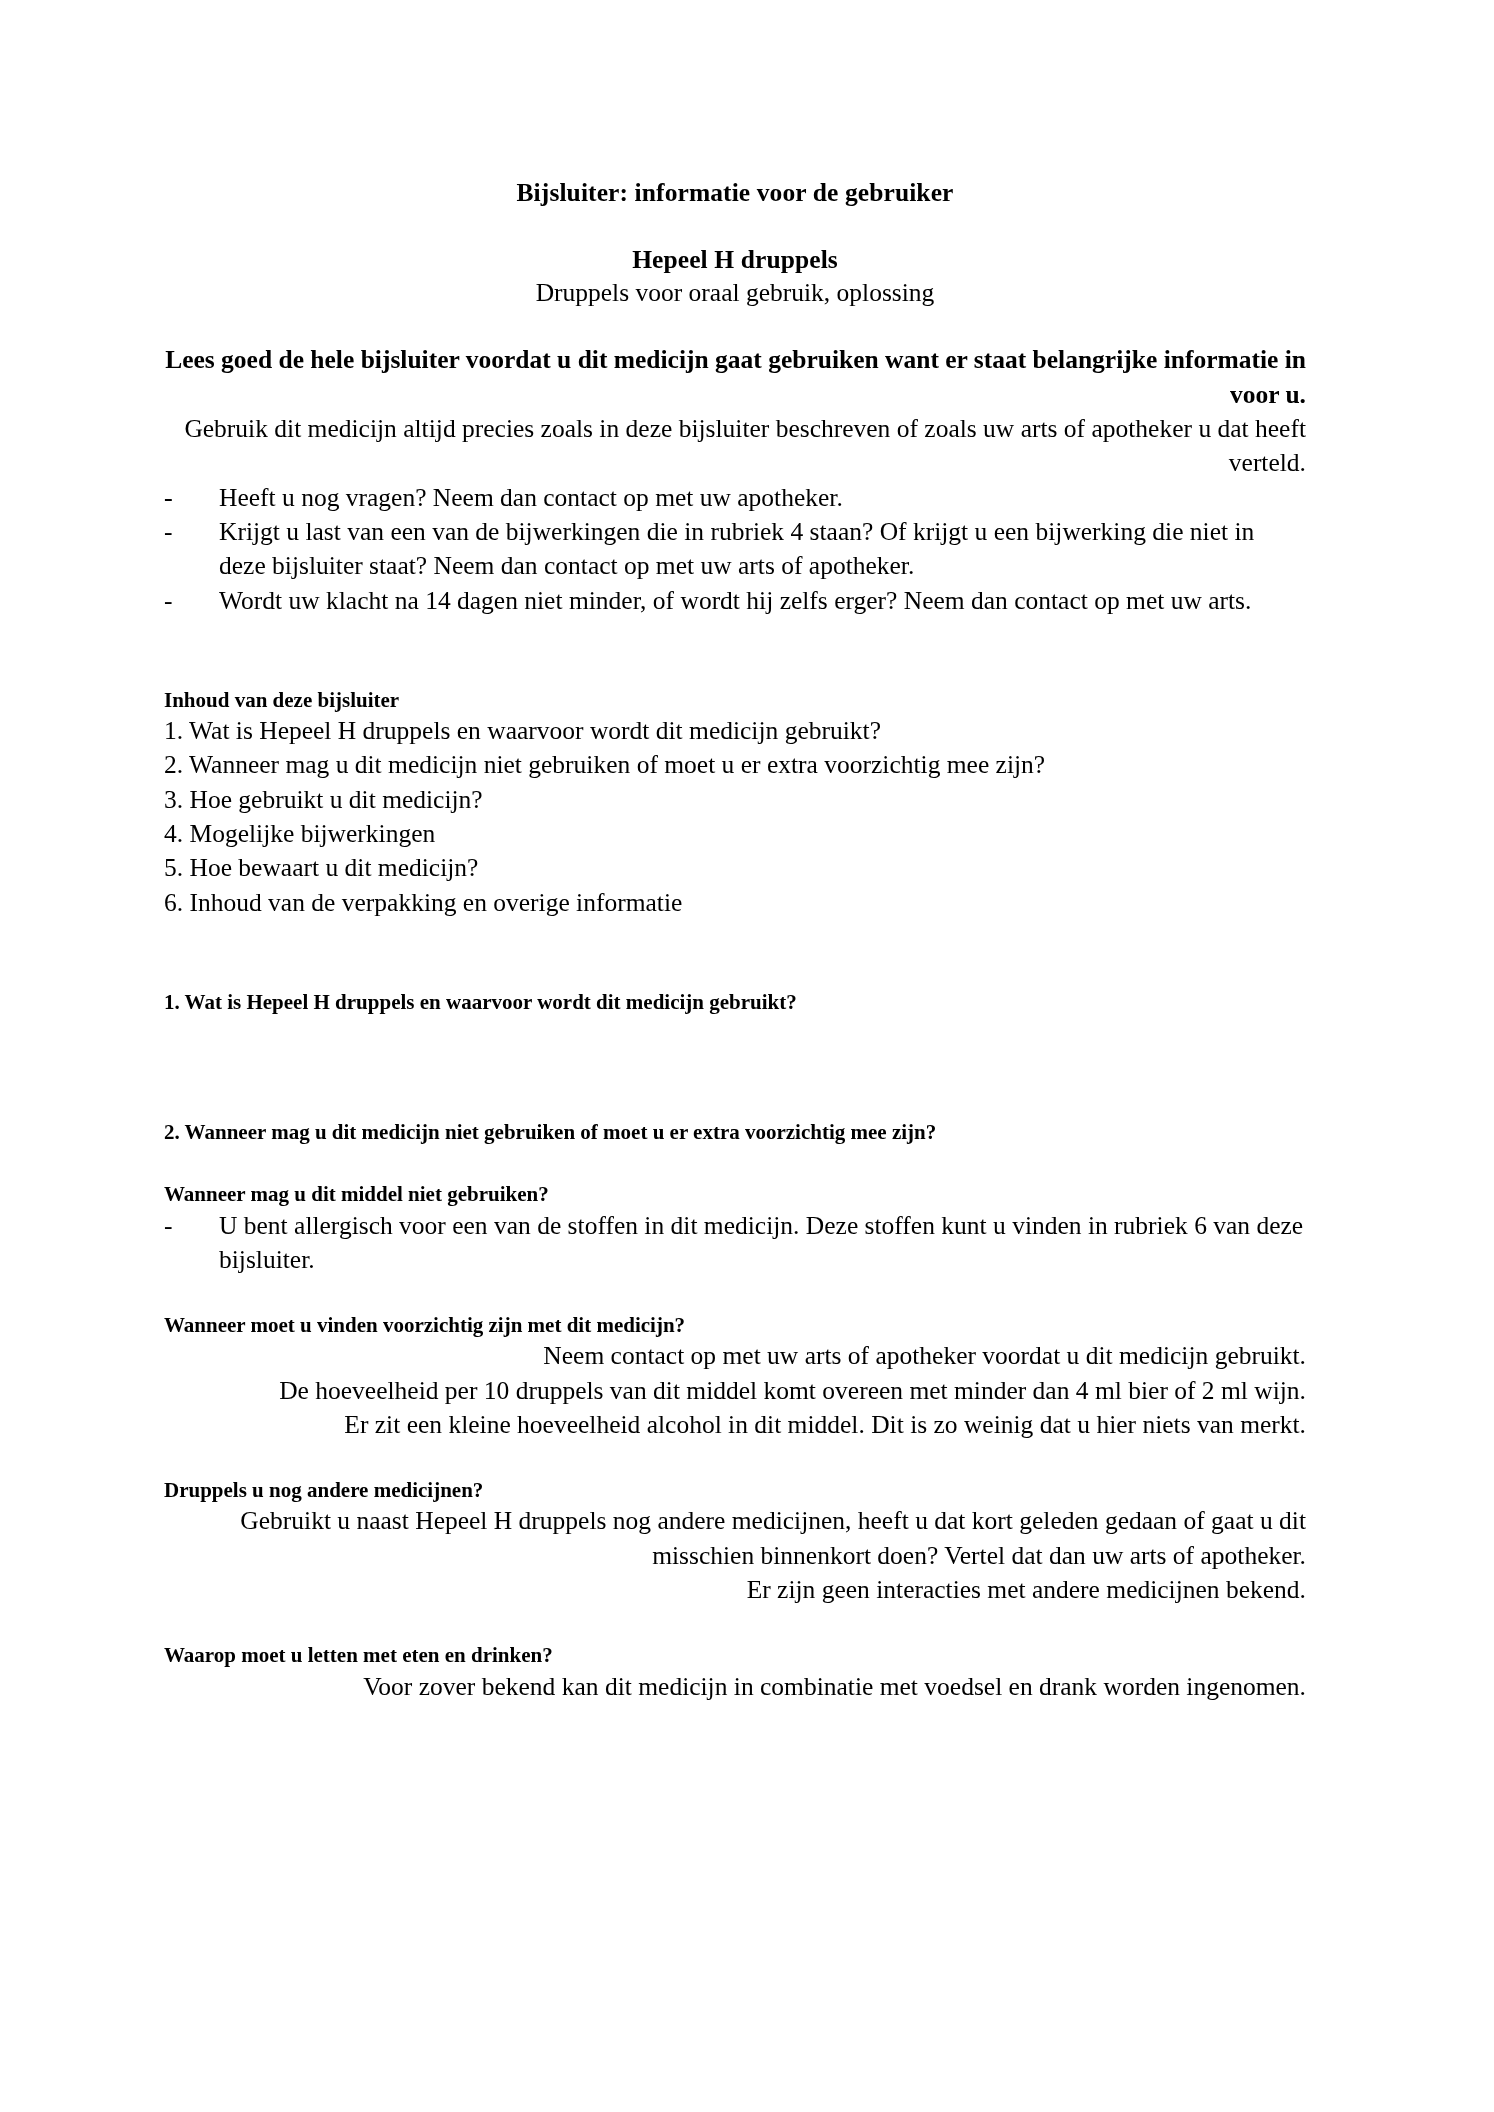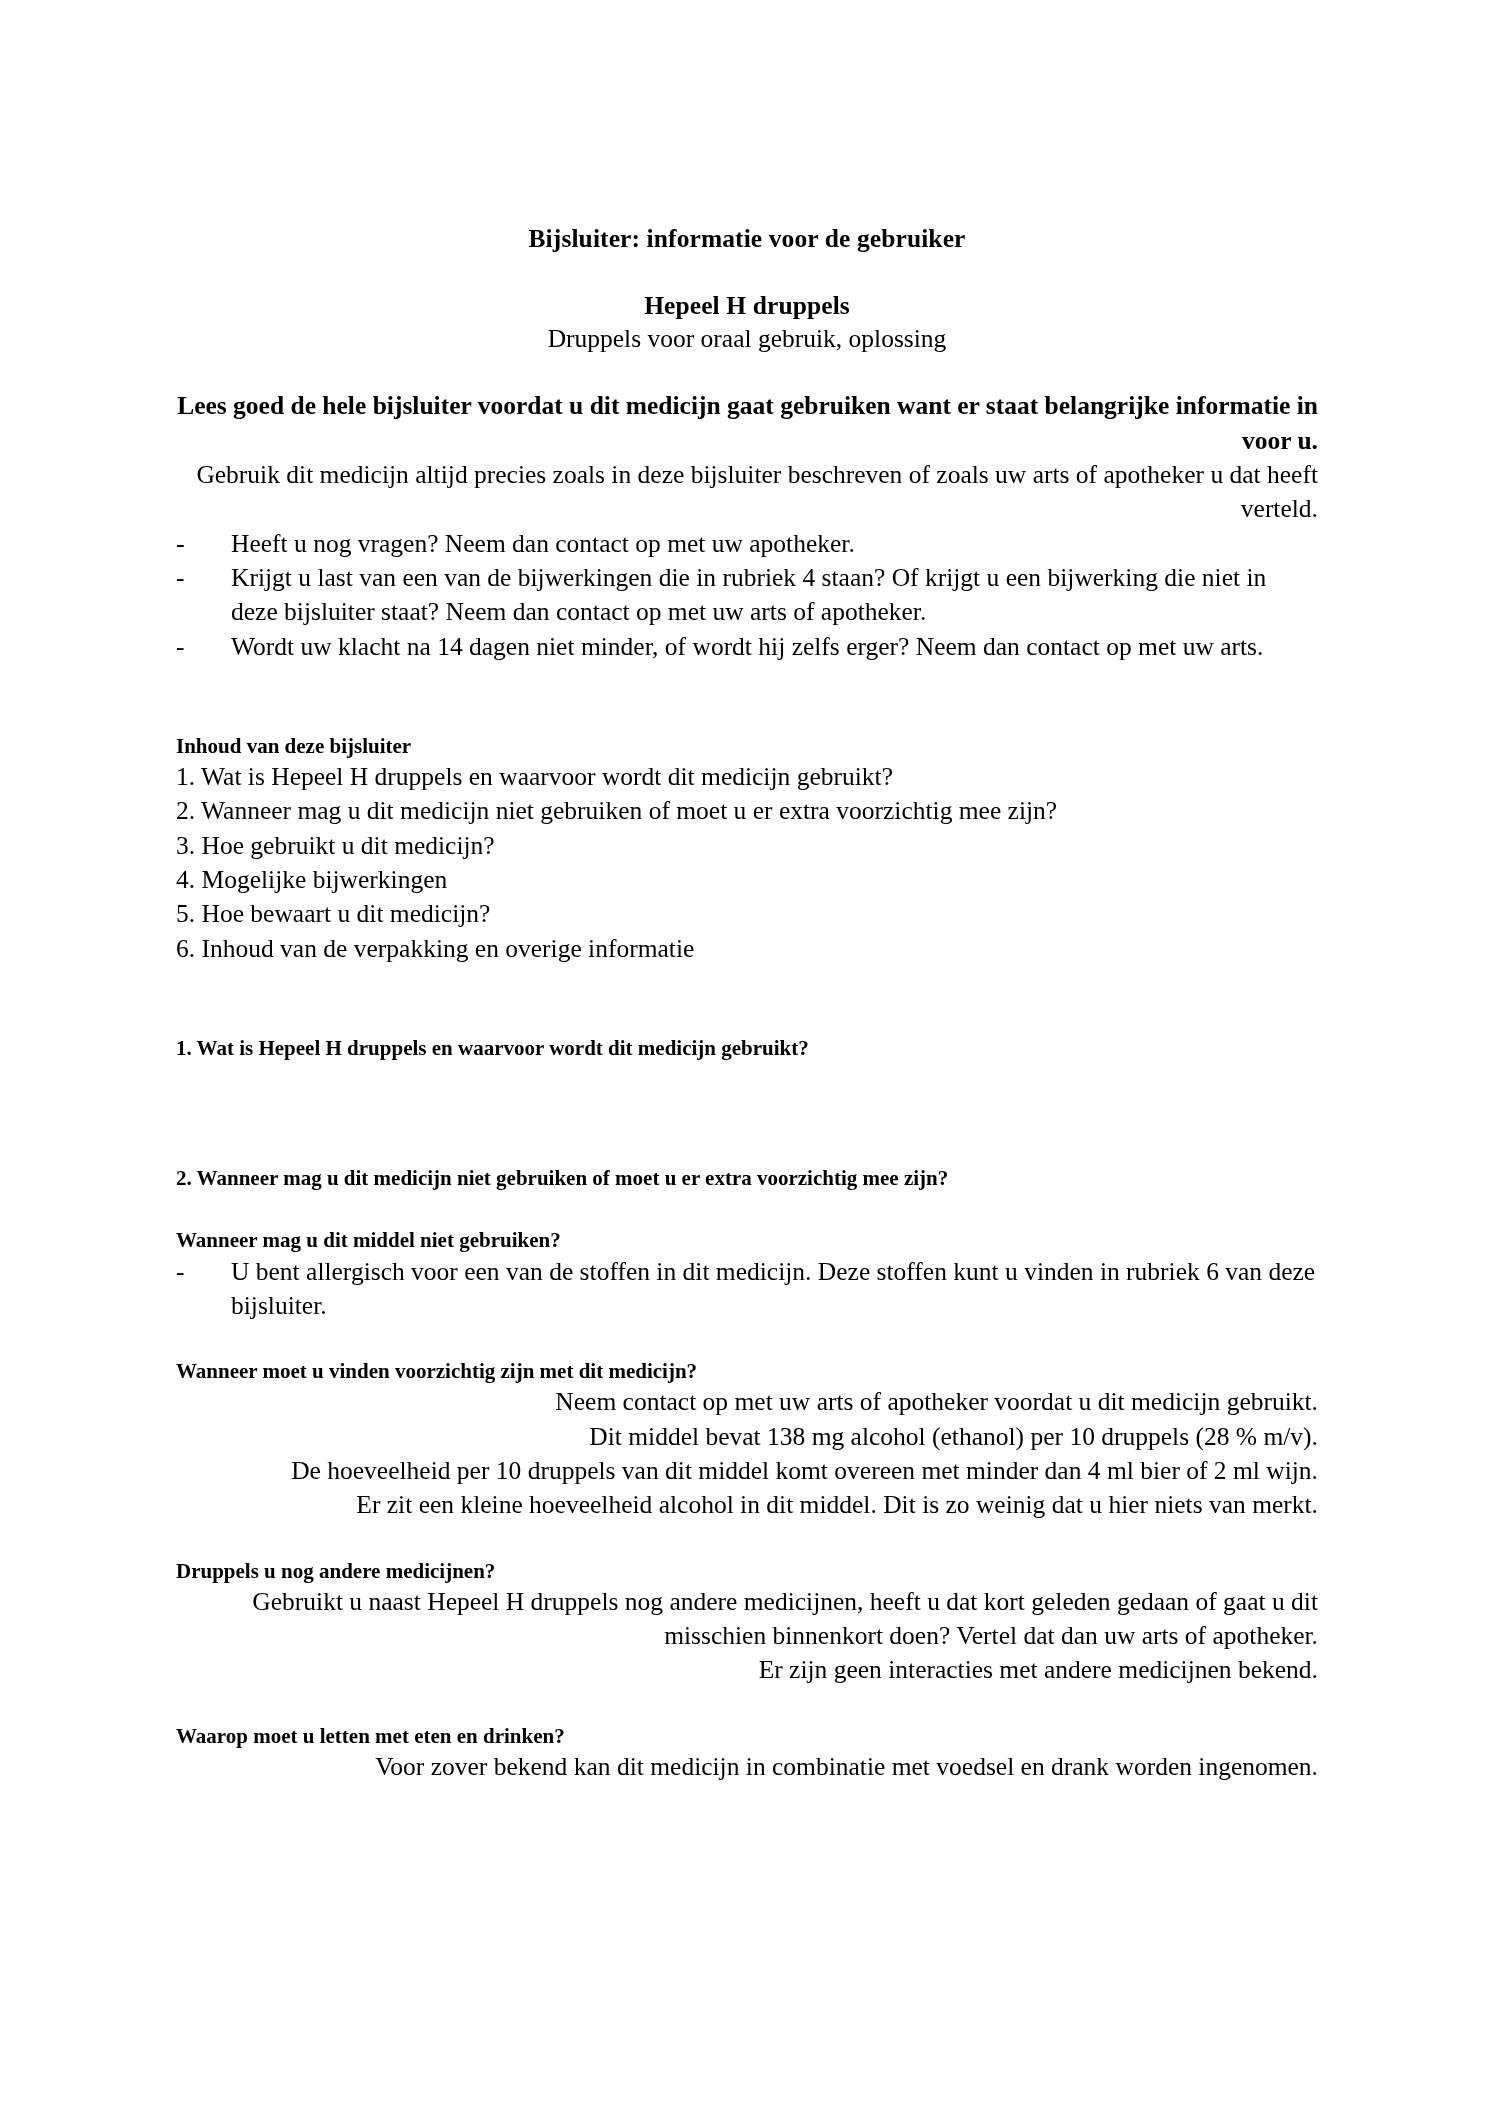--- a/index.html
+++ b/index.html
@@ -19,24 +19,23 @@
     position: relative;
     width: 1494px;
     height: 2112px;
     box-sizing: border-box;
     padding: 0;
     background: #ffffff;
     overflow: hidden;
   }
   .content {
     position: absolute;
-    left: 176px;
+    left: 164px;
     top: 176px;
     width: 1142px;
-    margin-top: 46px;
   }
 
   
   .doc-title,
   .product-title {
     text-align: center;
     font-weight: bold;
     font-size: 25.5px;
     line-height: 1.30;
     letter-spacing: 0.1px;
@@ -170,21 +169,20 @@
       <li class="dash-item">
         <span class="dash-marker">-</span>
         <span>U bent allergisch voor een van de stoffen in dit medicijn. Deze stoffen kunt u vinden in rubriek 6 van deze bijsluiter.</span>
       </li>
     </ul>
 
     <div class="sp-med"></div>
 
     <div class="subhead">Wanneer moet u vinden voorzichtig zijn met dit medicijn?</div>
     <div class="para">Neem contact op met uw arts of apotheker voordat u dit medicijn gebruikt.</div>
-    <div class="para">Dit middel bevat 138 mg alcohol (ethanol) per 10 druppels (28 % m/v).</div>
     <div class="para">De hoeveelheid per 10 druppels van dit middel komt overeen met minder dan 4 ml bier of 2 ml wijn.</div>
     <div class="para">Er zit een kleine hoeveelheid alcohol in dit middel. Dit is zo weinig dat u hier niets van merkt.</div>
 
     <div class="sp-med"></div>
 
     <div class="subhead">Druppels u nog andere medicijnen?</div>
     <div class="para">Gebruikt u naast Hepeel H druppels nog andere medicijnen, heeft u dat kort geleden gedaan of gaat u dit misschien binnenkort doen? Vertel dat dan uw arts of apotheker.</div>
     <div class="para">Er zijn geen interacties met andere medicijnen bekend.</div>
 
     <div class="sp-med"></div>

